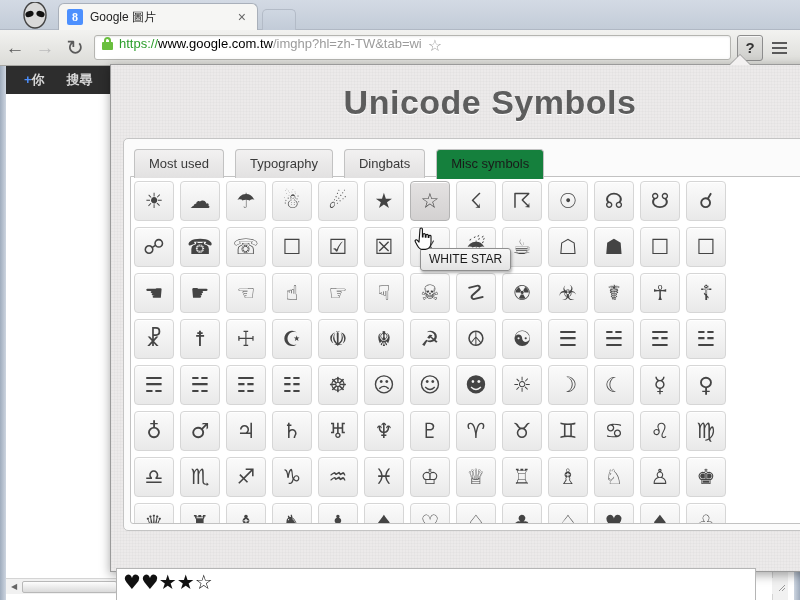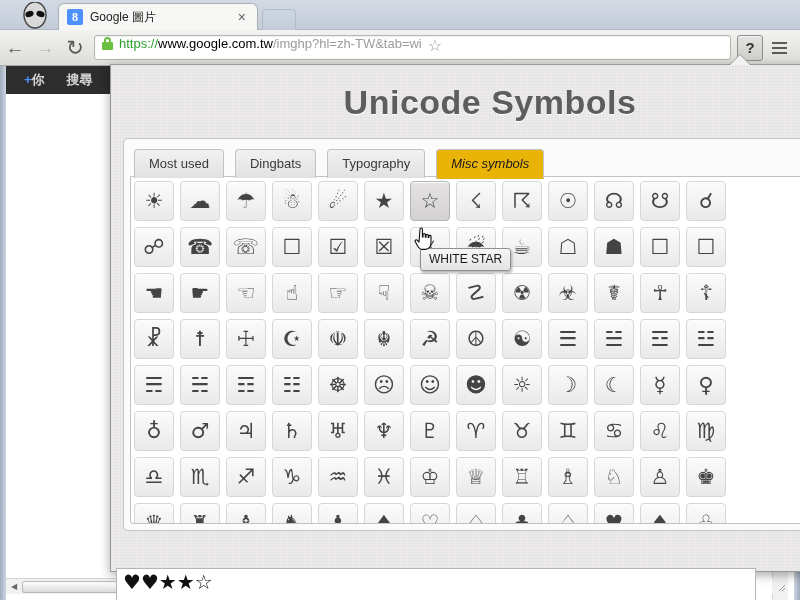--- a/index.html
+++ b/index.html
@@ -148,24 +148,23 @@
     height: 393px; position: relative;
   }
   .tabstrip { display: flex; gap: 11px; padding: 4px 4px 0; position: relative; z-index: 2; }
   .sym-tab {
     padding: 6px 14px 7px; font-size: 13px; color: #3a3a3a;
     background: linear-gradient(#f2f1f1,#e2e1e1);
     border: 1px solid #c2c2c2; border-bottom: none;
     border-radius: 4px 4px 0 0; cursor: pointer; white-space: nowrap;
   }
   .sym-tab.active {
-    background: #eab308; color: #1a1a1a;
+    background: #15803d; color: #1a1a1a;
     border-color: #c2c2c2; position: relative; top: 0; margin-bottom: -1px;
     padding-bottom: 8px;
-    font-style: italic;
   }
   .grid-wrap {
     position: absolute; left: 6px; right: 6px; top: 37px; bottom: 6px;
     background: #fff; border: 1px solid #c2c2c2; border-radius: 0 3px 3px 3px;
     overflow: hidden;
   }
   .grid {
     position: absolute; left: 3px; top: 4px;
     width: 600px;
     display: grid; grid-template-columns: repeat(13, 40px);
@@ -288,22 +287,22 @@
   </div>
 
   <div class="popup-arrow"></div>
   <div class="popup">
 
     <div class="popup-title">Unicode Symbols</div>
 
     <div class="tabs-panel">
       <div class="tabstrip" id="tabstrip">
           <div class="sym-tab">Most used</div>
+          <div class="sym-tab">Typography</div>
           <div class="sym-tab">Dingbats</div>
-          <div class="sym-tab">Typography</div>
           <div class="sym-tab active">Misc symbols</div>
         </div>
       <div class="grid-wrap">
         <div class="grid" id="grid">
             <div class="cell">☀</div>
             <div class="cell">☁</div>
             <div class="cell">☂</div>
             <div class="cell">☃</div>
             <div class="cell">☄</div>
             <div class="cell">★</div>

